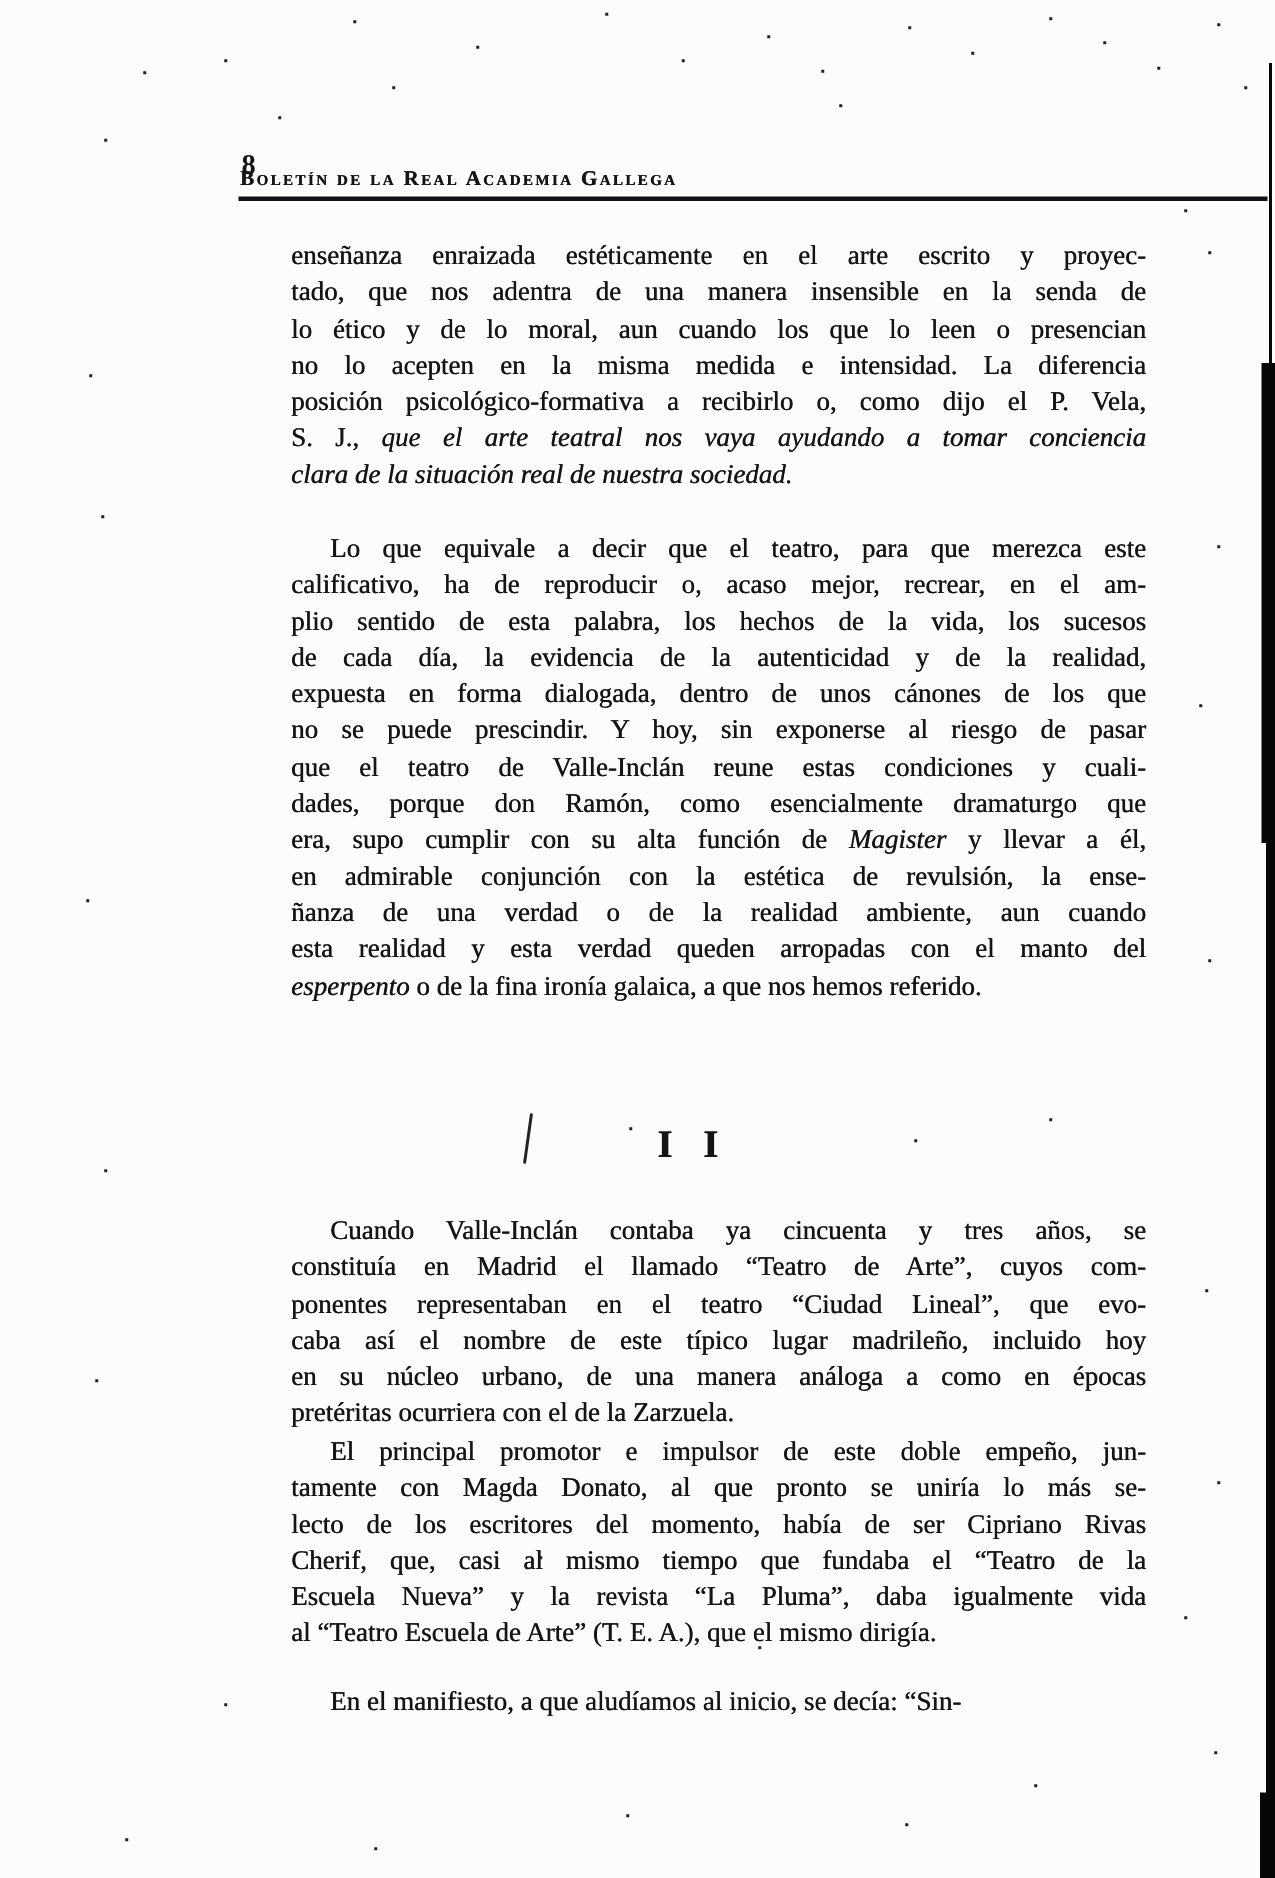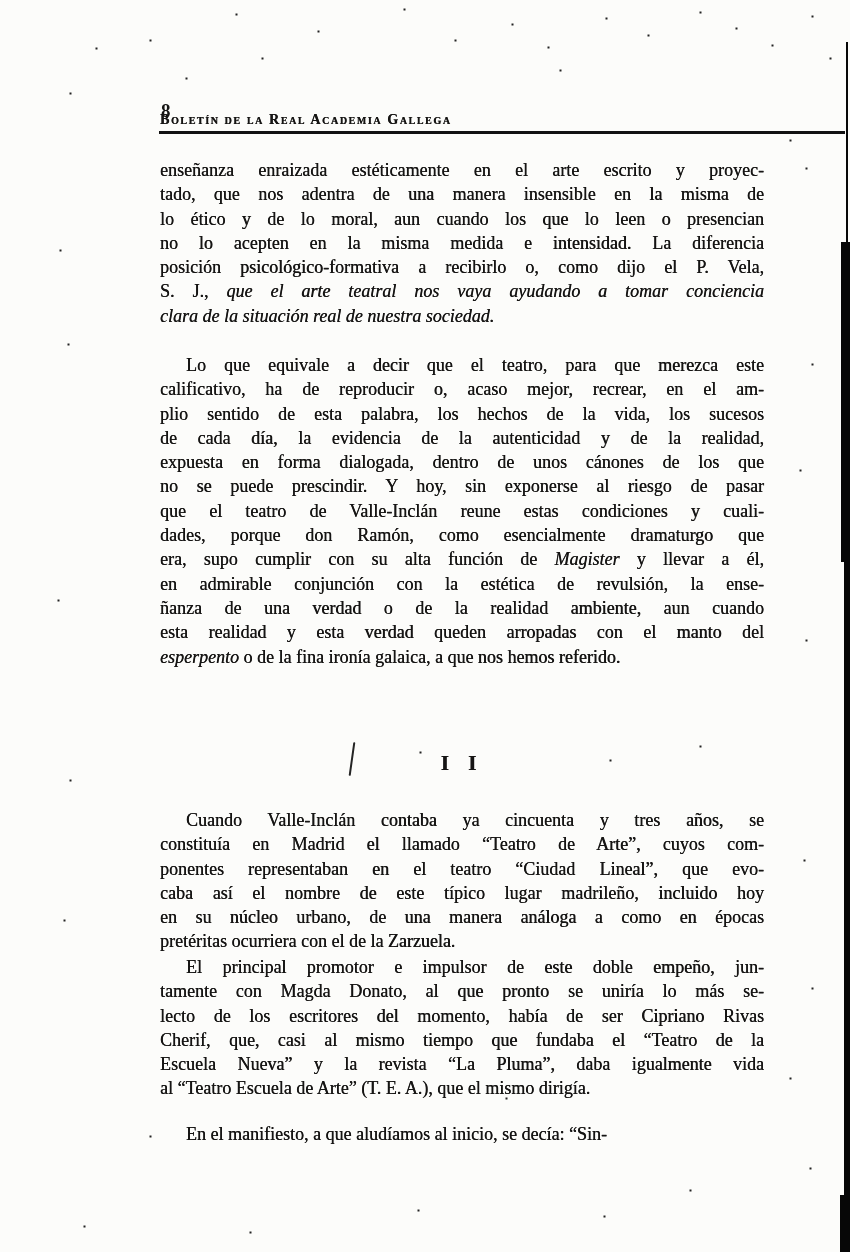--- a/index.html
+++ b/index.html
@@ -36,27 +36,28 @@
   
   .textblock{position:absolute;inset:0;}
   .para,.heading{
     position:absolute;left:160px;width:604px;
     font-size:18px;line-height:24.3px;
     text-shadow:0.3px 0 0 currentColor;
   }
   .line{
     text-align:justify;
     text-align-last:justify;
+    margin-left:34px;
   }
   .line.lastline{text-align-last:left;}
   .para.indent .line:first-child{text-indent:26px;}
   .heading{
     text-align:center;
     font-weight:700;
-    font-size:21px;
+    font-size:26px;
     letter-spacing:7px;
   }
   [data-name="paragraph-1"]{top:158px;}
   [data-name="paragraph-2"]{top:353px;}
   [data-name="section-heading"]{top:751px;}
   [data-name="paragraph-3"]{top:808px;}
   [data-name="paragraph-4"]{top:955px;}
   [data-name="paragraph-5"]{top:1122px;}
   
   .edge{position:absolute;background:#070707;}
@@ -97,21 +98,21 @@
 
   <span class="pagenum" data-name="page-number">8</span>
 
   <div class="runhead" data-name="running-header-title">Boletín de la Real Academia Gallega</div>
 
   <div class="rule" data-name="header-rule"></div>
 
   <main class="textblock" data-name="text-block">
       <div data-name="paragraph-1" class="para">
         <div class="line" data-name="text-line">enseñanza enraizada estéticamente en el arte escrito y proyec-</div>
-        <div class="line" data-name="text-line">tado, que nos adentra de una manera insensible en la misma de</div>
+        <div class="line" data-name="text-line">tado, que nos adentra de una manera insensible en la senda de</div>
         <div class="line" data-name="text-line">lo ético y de lo moral, aun cuando los que lo leen o presencian</div>
         <div class="line" data-name="text-line">no lo acepten en la misma medida e intensidad. La diferencia</div>
         <div class="line" data-name="text-line">posición psicológico-formativa a recibirlo o, como dijo el P. Vela,</div>
         <div class="line" data-name="text-line">S. J., <em>que el arte teatral nos vaya ayudando a tomar conciencia</em></div>
         <div class="line lastline" data-name="text-line"><em>clara de la situación real de nuestra sociedad.</em></div>
       </div>
       <div data-name="paragraph-2" class="para indent">
         <div class="line" data-name="text-line">Lo que equivale a decir que el teatro, para que merezca este</div>
         <div class="line" data-name="text-line">calificativo, ha de reproducir o, acaso mejor, recrear, en el am-</div>
         <div class="line" data-name="text-line">plio sentido de esta palabra, los hechos de la vida, los sucesos</div>

